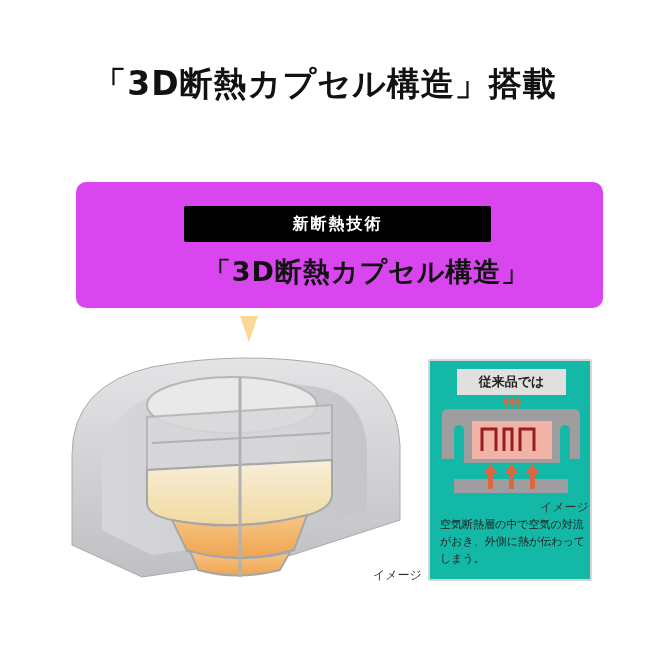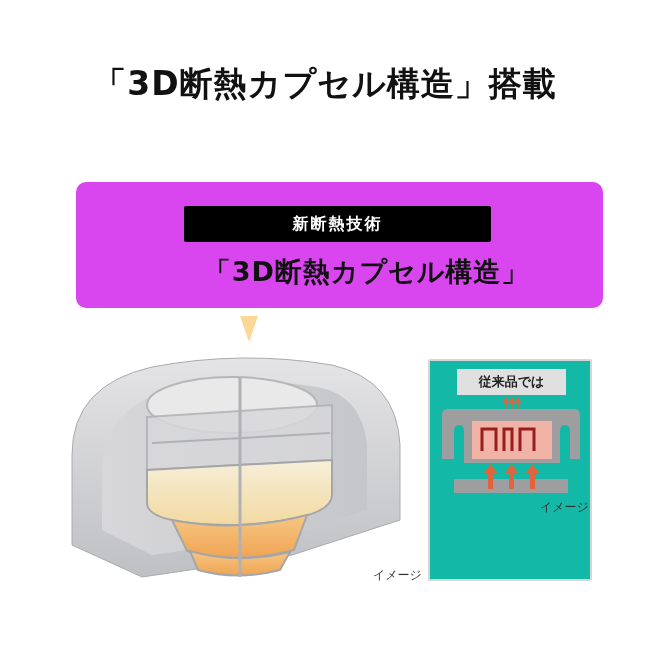--- a/index.html
+++ b/index.html
@@ -111,13 +111,14 @@
     <g fill="#e0643c">
       <rect x="54" y="74" width="5" height="18"></rect>
         <polygon points="50,76 63,76 56.5,67"></polygon>
       <rect x="75" y="74" width="5" height="18"></rect>
         <polygon points="71,76 84,76 77.5,67"></polygon>
       <rect x="96" y="74" width="5" height="18"></rect>
         <polygon points="92,76 105,76 98.5,67"></polygon>
     </g>
   </svg>
   <div class="image-note note-compare">イメージ</div>
+  <div class="compare-desc">空気断熱層の中で空気の対流がおき、外側に熱が伝わってしまう。</div>
 </div>
 
 </body></html>

